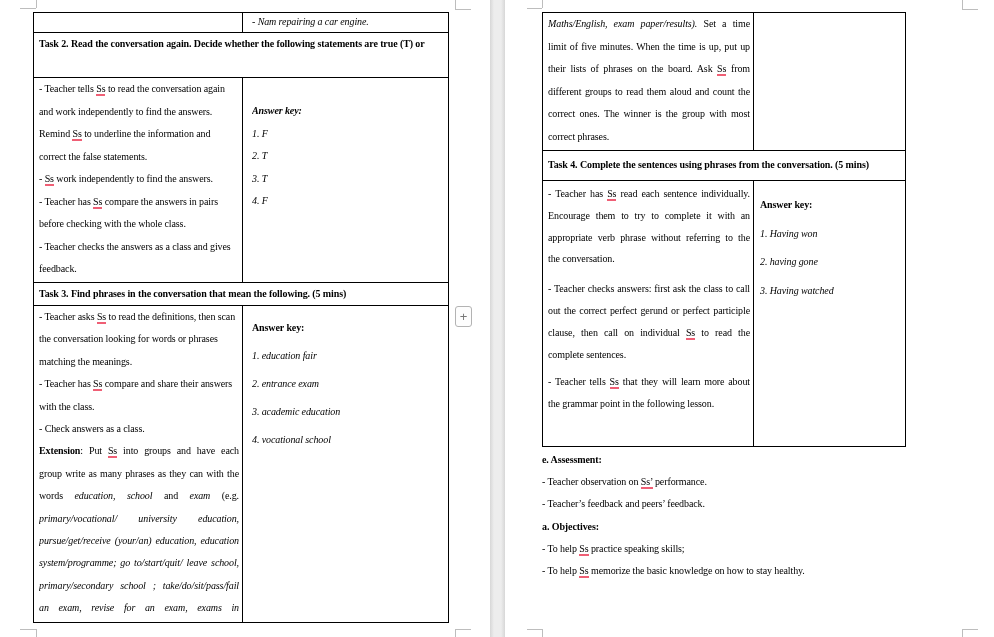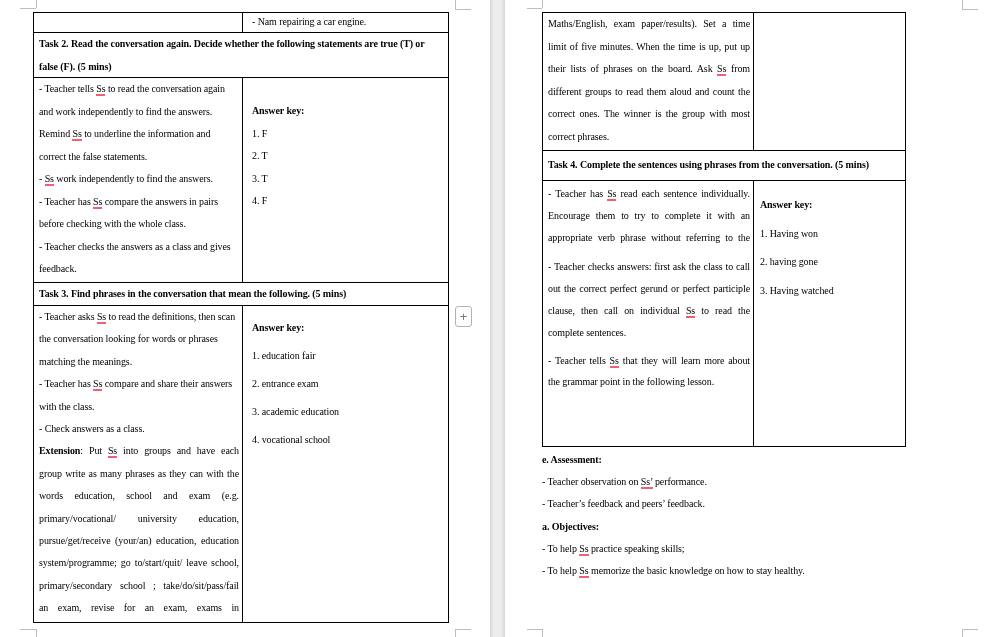--- a/index.html
+++ b/index.html
@@ -27,21 +27,21 @@
   .cell { box-sizing:border-box; overflow:hidden; padding:0 3px 0 5px; }
   .cell.cl { border-right:1.5px solid #000; }
   #table-left  .cell.cl { width:209px; }
   #table-right .cell.cl { width:211px; }
   .cell.cr { flex:1; padding-left:9px; }
   #table-right .cell.cr { padding-left:6px; }
   .cell.full { width:100%; padding-left:5px; }
   .tl { height:22.5px; line-height:22.5px; white-space:nowrap; overflow:hidden; }
   .jl { white-space:normal; text-align:justify; text-align-last:justify; text-justify:inter-word; }
   .b  { font-weight:bold;text-align:right; }
-  .i  { }
+  .i  { font-style:italic; }
   .u  { border-bottom:2px solid #ef5f75; }
   
   .r-nam .tl  { height:18px; line-height:18px; }
   .hdr2 .tl   { height:22.5px; line-height:22.5px; }
   .hdr1 .tl   { height:21px; line-height:21px; }
   .b2r        { padding-top:22px; }
   .b3l .tl    { height:22.4px; line-height:22.4px; }
   .b3r        { padding-top:8px; }
   .b3r .tl    { height:28px; line-height:28px; }
   .contl      { padding-top:0; }
@@ -75,21 +75,20 @@
   <div id="table-left" class="doc-table">
     <div class="trow" style="height:20px">
       <div class="cell cl r-nam"></div>
       <div class="cell cr r-nam">
           <div class="tl"><span class="i">- Nam repairing a car engine.</span></div>
         </div>
     </div>
     <div class="trow hdr2" style="height:45px">
       <div class="cell full">
           <div class="tl"><span class="b">Task 2. Read the conversation again. Decide whether the following statements are true (T) or</span></div>
-          <div class="tl"><span class="b">false (F).  (5 mins)</span></div>
         </div>
     </div>
     <div class="trow" style="height:205px">
       <div class="cell cl b2l">
           <div class="tl"><span>- Teacher tells </span><span class="u">Ss</span><span> to read the conversation again</span></div>
           <div class="tl"><span>and work independently to find the answers.</span></div>
           <div class="tl"><span>Remind </span><span class="u">Ss</span><span> to underline the information and</span></div>
           <div class="tl"><span>correct the false statements.</span></div>
           <div class="tl"><span>- </span><span class="u">Ss</span><span> work independently to find the answers.</span></div>
           <div class="tl"><span>- Teacher has </span><span class="u">Ss</span><span> compare the answers in pairs</span></div>
@@ -156,20 +155,21 @@
     <div class="trow hdr-t4" style="height:30px">
       <div class="cell full">
           <div class="tl"><span class="b">Task 4. Complete the sentences using phrases from the conversation.  (5 mins)</span></div>
         </div>
     </div>
     <div class="trow last">
       <div class="cell cl b4l">
           <div class="tl jl"><span>- Teacher has </span><span class="u">Ss</span><span> read each sentence individually.</span></div>
           <div class="tl jl"><span>Encourage them to try to complete it with an</span></div>
           <div class="tl jl"><span>appropriate verb phrase without referring to the</span></div>
+          <div class="tl"><span>the conversation.</span></div>
           <div class="tl jl" style="margin-top: 8px;"><span>- Teacher checks answers: first ask the class to call</span></div>
           <div class="tl jl"><span>out the correct perfect gerund or perfect participle</span></div>
           <div class="tl jl"><span>clause, then call on individual </span><span class="u">Ss</span><span> to read the</span></div>
           <div class="tl"><span>complete sentences.</span></div>
           <div class="tl jl" style="margin-top: 6px;"><span>- Teacher tells </span><span class="u">Ss</span><span> that they will learn more about</span></div>
           <div class="tl"><span>the grammar point in the following lesson.</span></div>
         </div>
       <div class="cell cr b4r">
           <div class="tl"><span class="b">Answer key:</span></div>
           <div class="tl"><span class="i">1. Having won</span></div>

